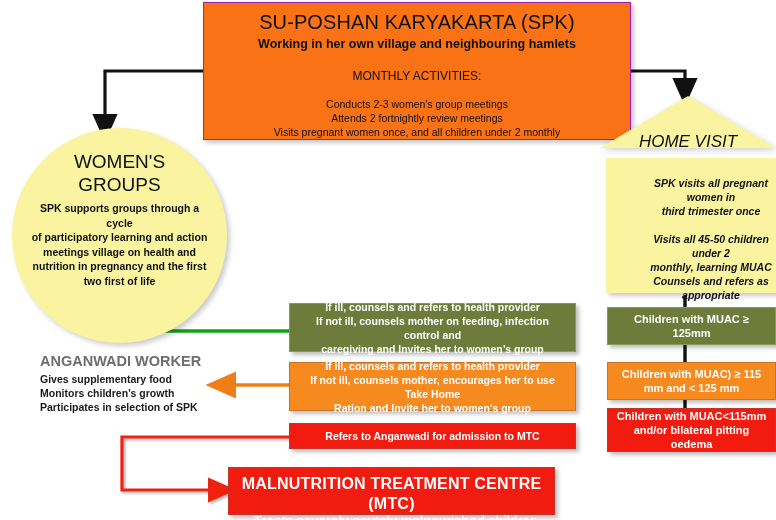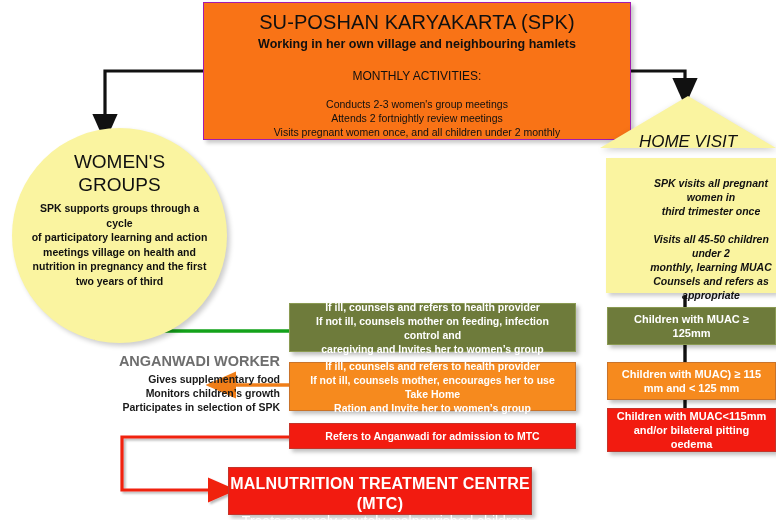--- a/index.html
+++ b/index.html
@@ -129,31 +129,31 @@
   .action-orange{
     left:289px; top:362px; width:287px; height:49px;
     background:#F68A1E; border:1px solid #C9732A;
   }
   .action-red{
     left:289px; top:423px; width:287px; height:26px;
     background:#F21B10; border:1px solid #C4342A;
   }
 
   
-  .anganwadi{ left:60px; top:352px; width:220px; text-align:right; }
+  .anganwadi{ left:40px; top:352px; width:220px; text-align:left; }
   .anganwadi-title{
     font-size:14.5px; font-weight:bold; color:#6E6E6E; line-height:18px;
   }
   .anganwadi-body{
     font-size:10.5px; font-weight:bold; color:#1A1A1A; line-height:14px; margin-top:2px;
   }
 
   
   .mtc{
-    left:228px; top:467px; width:304px; height:48px;
+    left:228px; top:467px; width:327px; height:48px;
     background:#F21B10; border:1px solid #C4342A;
     box-shadow:3px 3px 4px rgba(0,0,0,.25);
     text-align:center; color:#ffffff;
     padding-top:6px;
   }
   .mtc-title{ font-size:16px; font-weight:bold; line-height:20px; letter-spacing:.2px; }
   .mtc-sub{ font-size:14px; font-weight:normal; line-height:15px;margin-left:8px; }
 </style>
 </head>
 <body>
@@ -236,21 +236,21 @@
   <div class="node circle">
     <div class="circle-title">
       <div>WOMEN'S</div>
       <div>GROUPS</div>
     </div>
     <div class="circle-body">
       <div>SPK supports groups through a cycle</div>
       <div>of participatory learning and action</div>
       <div>meetings village on health and</div>
       <div>nutrition in pregnancy and the first</div>
-      <div>two years of third</div>
+      <div>two first of life</div>
     </div>
   </div>
 
   <div class="node house">
     <div class="house-roof"></div>
     <div class="house-roof-label">HOME VISIT</div>
     <div class="house-body">
       <p>SPK visits all pregnant women in</p>
       <p>third trimester once</p>
       <div class="gap"></div>

